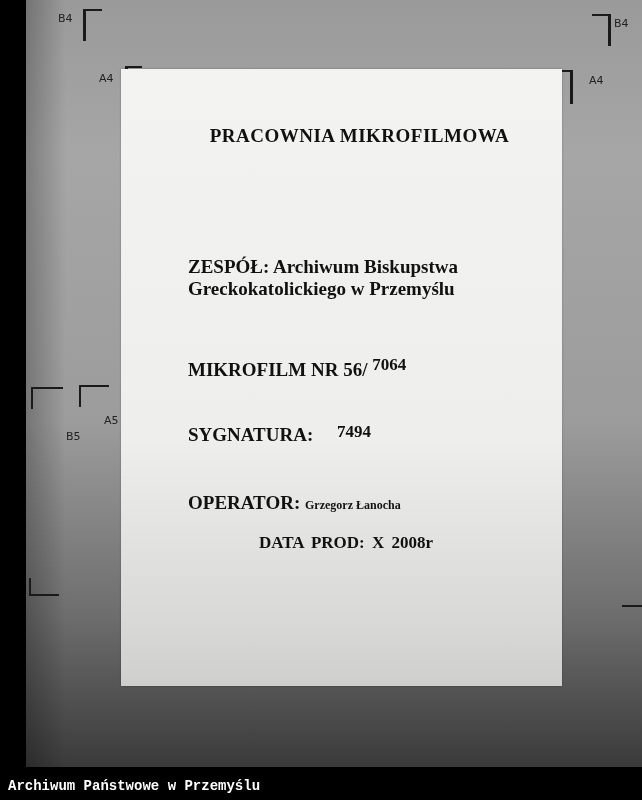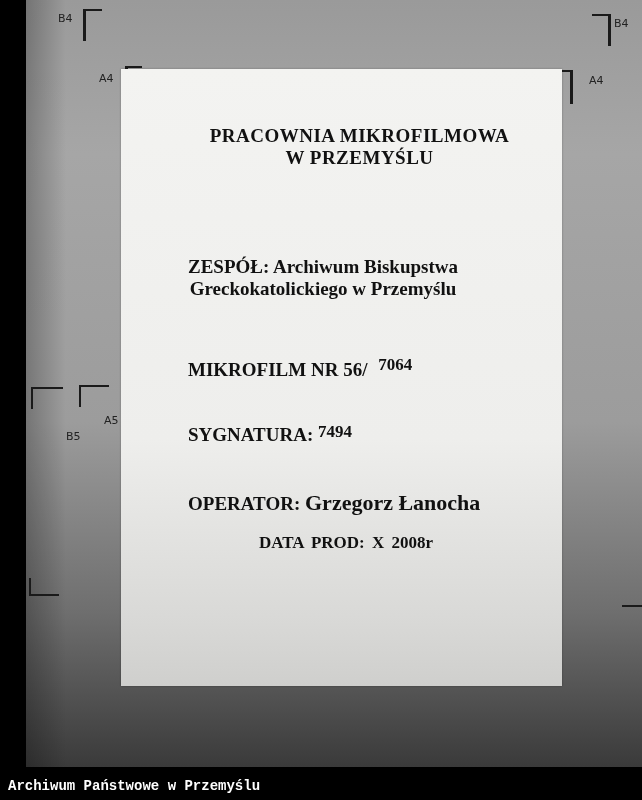--- a/index.html
+++ b/index.html
@@ -20,22 +20,22 @@
     .sheet {
       position: absolute; left: 121px; top: 69px; width: 441px; height: 617px;
       background: linear-gradient(180deg, #f3f3f1 0%, #eeeeec 60%, #d8d8d6 90%, #cfcfcd 100%);
       box-shadow: 0 0 2px rgba(0,0,0,0.3);
     }
     .title {
       position: absolute; left: 0; width: 100%; top: 56px; text-align: center;
       font-weight: bold; font-size: 19px; line-height: 22px; color: #111; letter-spacing: 0.5px;
     }
     .title div { padding-left: 36px; }
-    .field { position: absolute; font-weight: bold; color: #111; font-size: 19px; line-height: 22px; text-align: center; }
-    .field .val { font-size: 22px; }
+    .field { position: absolute; font-weight: bold; color: #111; font-size: 19px; line-height: 22px; }
+    .field .val { font-size: 12px; }
     .handwritten { font-size: 17px; font-weight: bold; }
     .caption {
       position: absolute; left: 8px; top: 778px; color: #fff;
       font-family: Liberation Mono, monospace; font-weight: bold; font-size: 14px;
     }
   </style>
 </head>
 <body>
 
 <div class="film">
@@ -54,37 +54,36 @@
   <div class="corner" style="left:53px;top:385px;width:28px;height:20px;border-left-width:2px;border-top-width:2px;"></div>
   <span class="mark" style="left:40px;top:414px;margin-top:16px;">B5</span>
   <span class="mark" style="left:78px;top:414px;">A5</span>
   <div class="corner" style="left:3px;top:578px;width:28px;height:16px;border-left-width:2px;border-bottom-width:2px;"></div>
   <div class="corner" style="left:596px;top:605px;width:20px;height:0;border-top-width:2px;"></div>
 </div>
 
 <div class="sheet">
   <div class="title">
     <div>PRACOWNIA MIKROFILMOWA</div>
-    <div>W PRZEMYŚLU</div>
   </div>
 
   <div class="field" style="left:67px;top:187px;">
     <span>ZESPÓŁ:</span>
     <span>Archiwum Biskupstwa</span><br>
     <span>Greckokatolickiego w Przemyślu</span>
   </div>
 
   <div class="field" style="left:67px;top:290px;">
     <span>MIKROFILM NR 56/</span>
-    <span class="handwritten" style="position:relative;top:-6px;margin-left:6px;">7064</span>
+    <span class="handwritten" style="position:relative;top:-6px;">7064</span>
   </div>
 
   <div class="field" style="left:67px;top:355px;">
     <span>SYGNATURA:</span>
-    <span class="handwritten" style="position:relative;top:-4px;margin-left:0;">7494</span>
+    <span class="handwritten" style="position:relative;top:-4px;margin-left:19px;">7494</span>
   </div>
 
   <div class="field" style="left:67px;top:423px;">
     <span>OPERATOR:</span>
     <span class="val">Grzegorz Łanocha</span>
   </div>
 
   <div class="field" style="left:138px;top:463px;font-size:17px;word-spacing:3px;">
     <span>DATA PROD:</span>
     <span>X 2008r</span>

